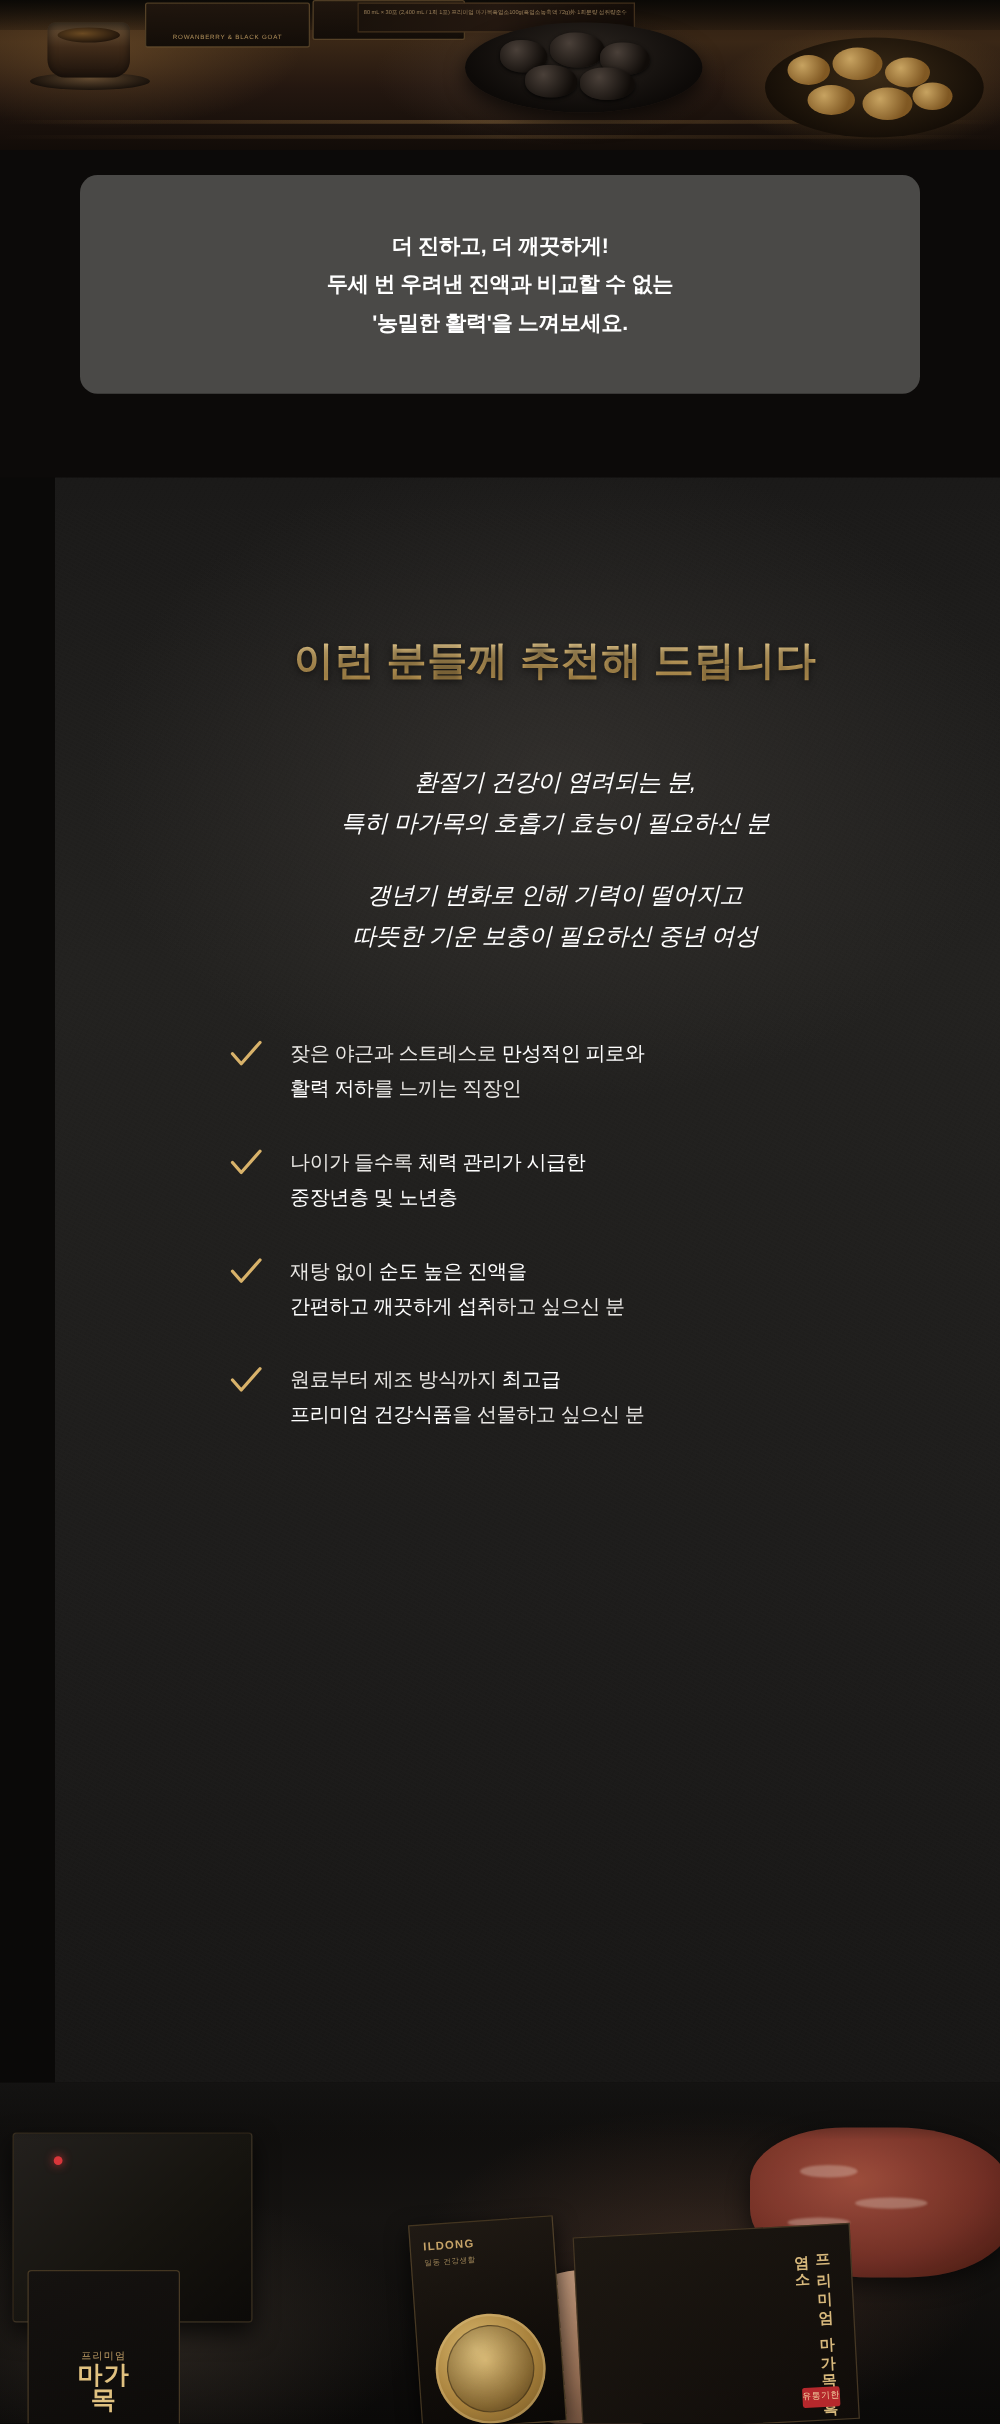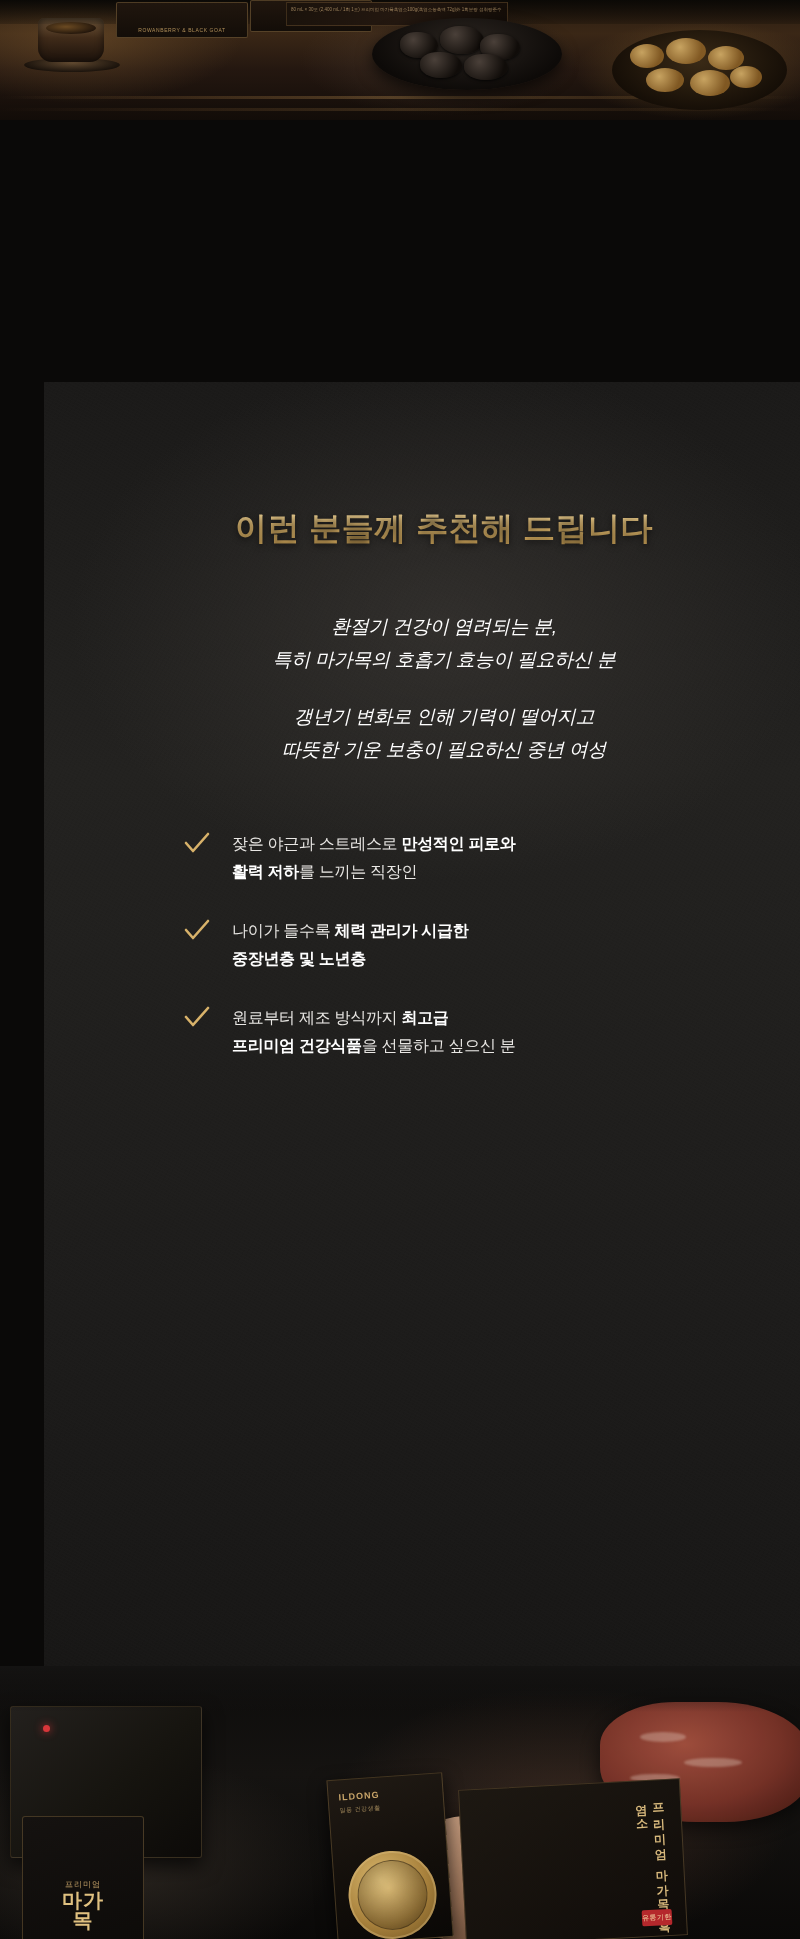--- a/index.html
+++ b/index.html
@@ -223,21 +223,21 @@
     width: 26px; height: 22px;
   }
   .bullet-text {
     color: #e9e7e4;
     font-size: 16px;
     line-height: 28px;
     letter-spacing: -0.3px;
   }
   .bullet-text b {
     color: #ffffff;
-    font-weight: bold;
+    font-weight: normal;
   }
 
   
   .bottom-photo {
     position: absolute;
     left: 0; top: 1666px;
     width: 800px; height: 273px;
     overflow: hidden;
     background:
       radial-gradient(ellipse 300px 160px at 120px 200px, rgba(60,52,44,0.6), rgba(0,0,0,0) 70%),
@@ -436,20 +436,27 @@
     <div class="hero-slices">
       <div class="slice" style="left:18px;top:14px;width:34px;height:24px;"></div>
       <div class="slice" style="left:54px;top:8px;width:40px;height:26px;"></div>
       <div class="slice" style="left:96px;top:16px;width:36px;height:24px;"></div>
       <div class="slice" style="left:34px;top:38px;width:38px;height:24px;"></div>
       <div class="slice" style="left:78px;top:40px;width:40px;height:26px;"></div>
       <div class="slice" style="left:118px;top:36px;width:32px;height:22px;"></div>
     </div>
   </div>
 
+  <div class="quote-band">
+    <div class="quote-card">
+      <div class="quote-line">더 진하고, 더 깨끗하게!</div>
+      <div class="quote-line">두세 번 우려낸 진액과 비교할 수 없는</div>
+      <div class="quote-line">'농밀한 활력'을 느껴보세요.</div>
+    </div>
+  </div>
 
   <div class="main-section">
     <div class="noise"></div>
 
     <div class="headline">이런 분들께 추천해 드립니다</div>
 
     <div class="intro-block">
       <div class="intro-line">환절기 건강이 염려되는 분,</div>
       <div class="intro-line">특히 마가목의 호흡기 효능이 필요하신 분</div>
       <div class="intro-gap"></div>
@@ -477,20 +484,31 @@
             <path d="M2 11 L9 19 L24 2" fill="none" stroke="#d8b26a" stroke-width="2.6" stroke-linecap="round" stroke-linejoin="round"></path>
           </svg>
         </span>
         <div class="bullet-text">
           <span>나이가 들수록 </span><b>체력 관리가 시급한</b><br>
           <b>중장년층 및 노년층</b><span></span>
         </div>
       </div>
 
 
+      <div class="bullet">
+        <span class="check-icon">
+          <svg viewBox="0 0 26 22" width="26" height="22" aria-hidden="true">
+            <path d="M2 11 L9 19 L24 2" fill="none" stroke="#d8b26a" stroke-width="2.6" stroke-linecap="round" stroke-linejoin="round"></path>
+          </svg>
+        </span>
+        <div class="bullet-text">
+          <span>재탕 없이 </span><b>순도 높은 진액을</b><br>
+          <b>간편하고 깨끗하게 섭취</b><span>하고 싶으신 분</span>
+        </div>
+      </div>
 
       <div class="bullet">
         <span class="check-icon">
           <svg viewBox="0 0 26 22" width="26" height="22" aria-hidden="true">
             <path d="M2 11 L9 19 L24 2" fill="none" stroke="#d8b26a" stroke-width="2.6" stroke-linecap="round" stroke-linejoin="round"></path>
           </svg>
         </span>
         <div class="bullet-text">
           <span>원료부터 제조 방식까지 </span><b>최고급</b><br>
           <b>프리미엄 건강식품</b><span>을 선물하고 싶으신 분</span>

